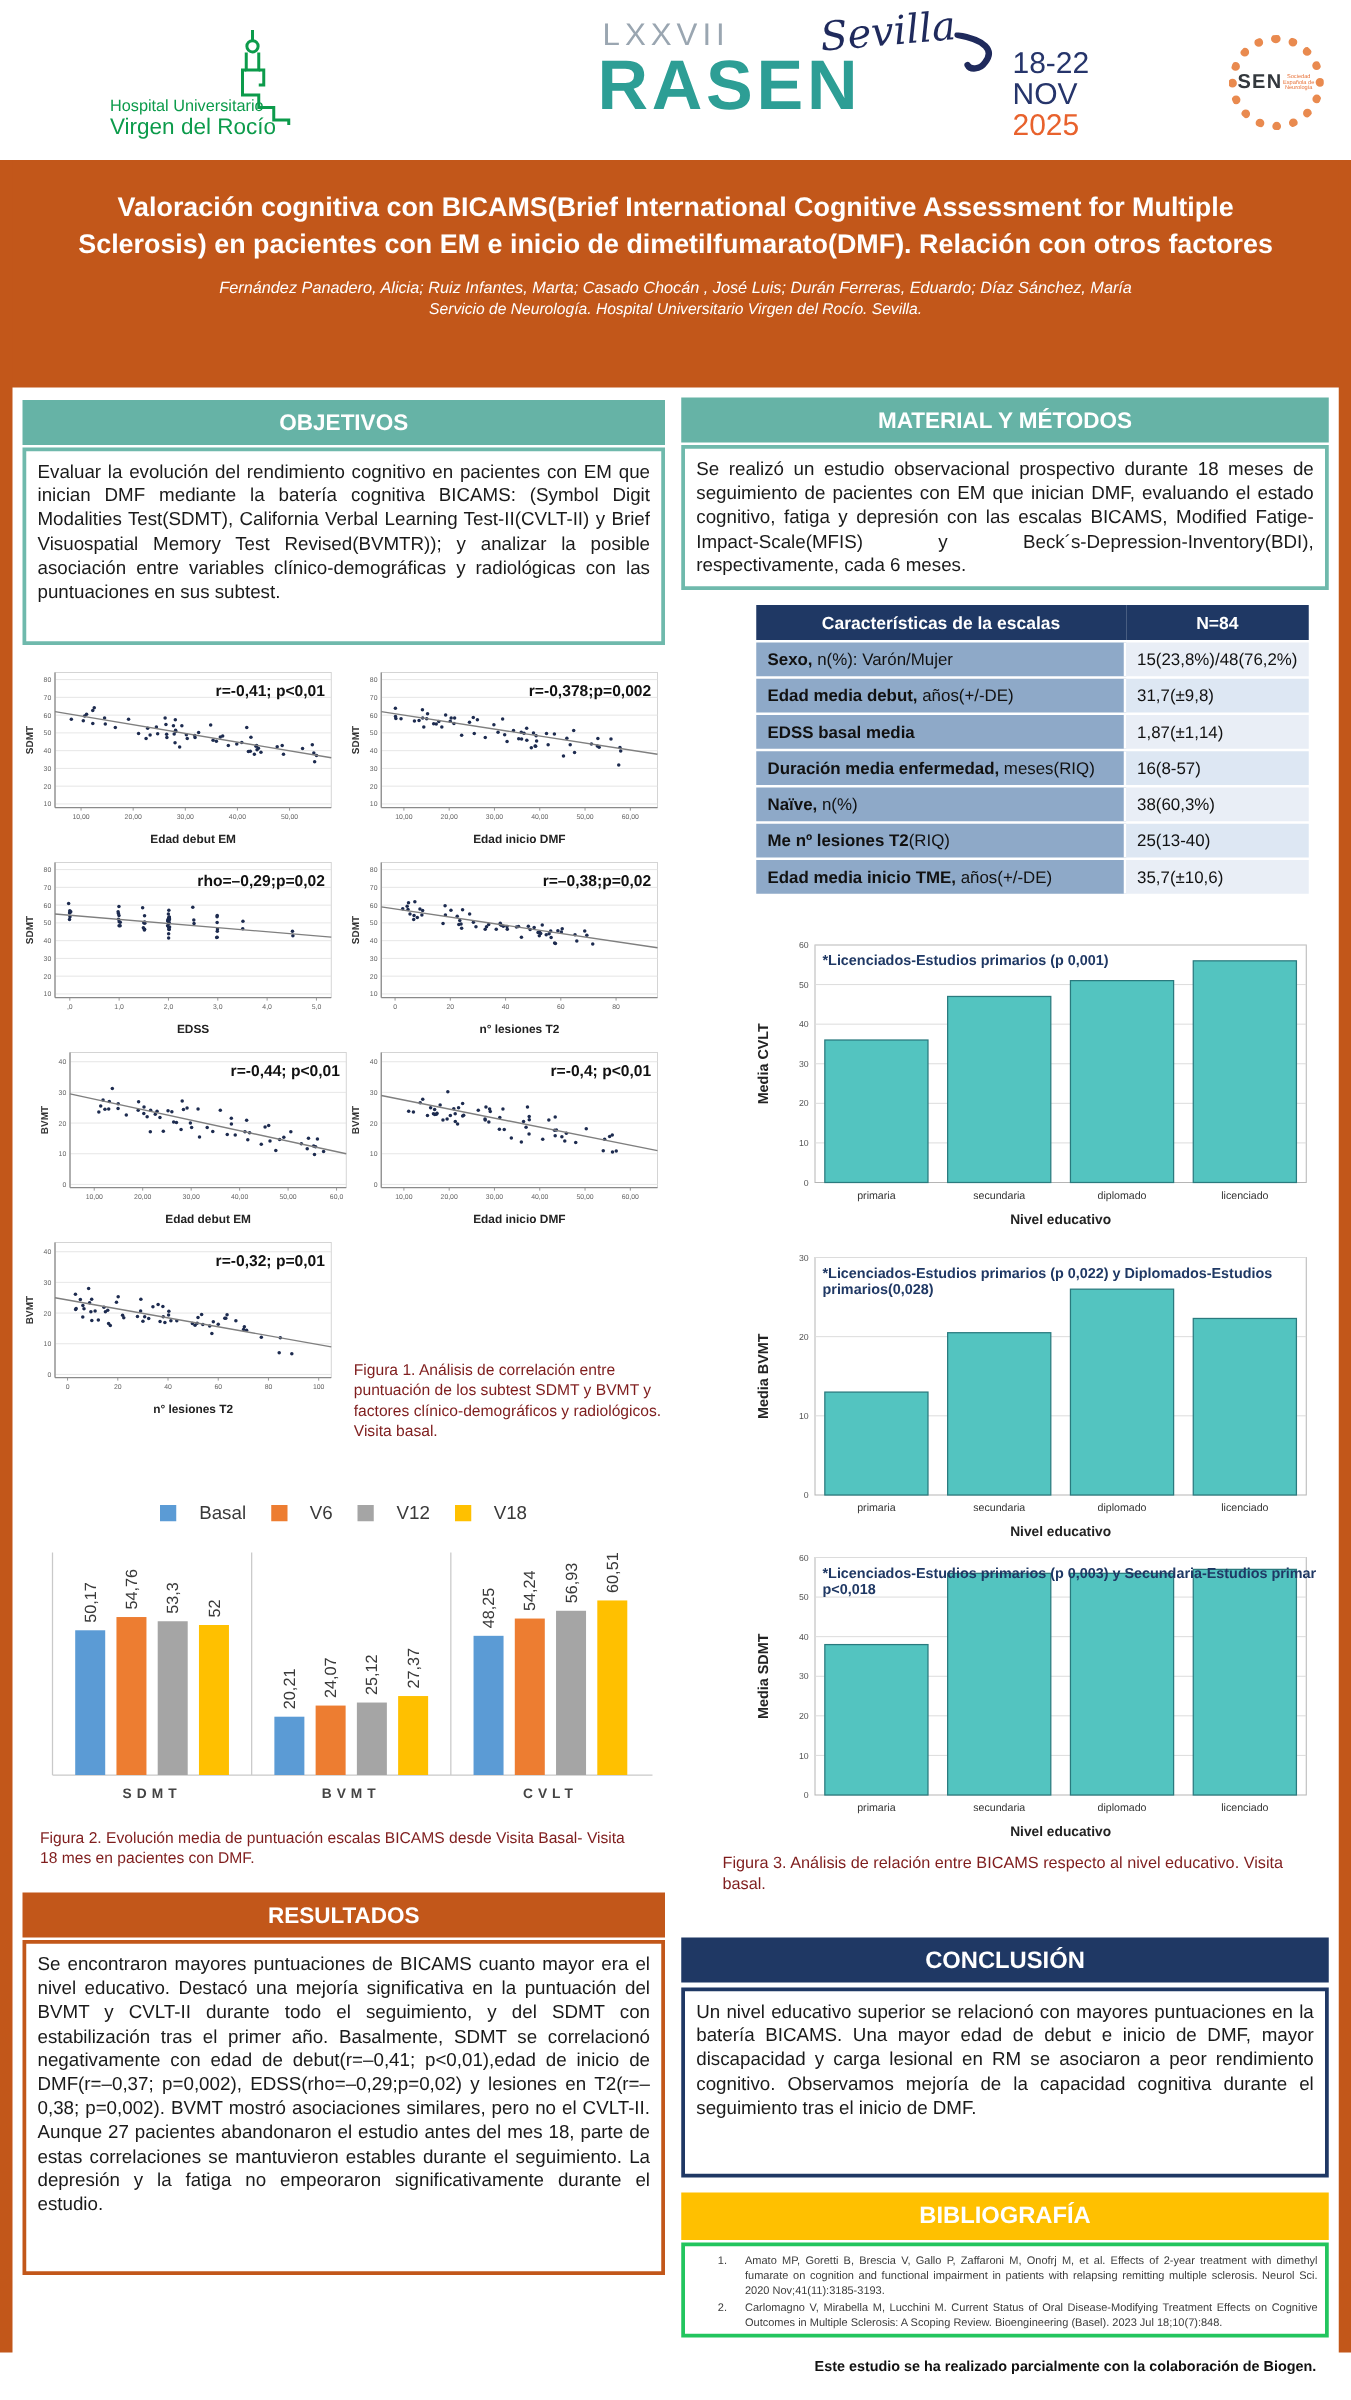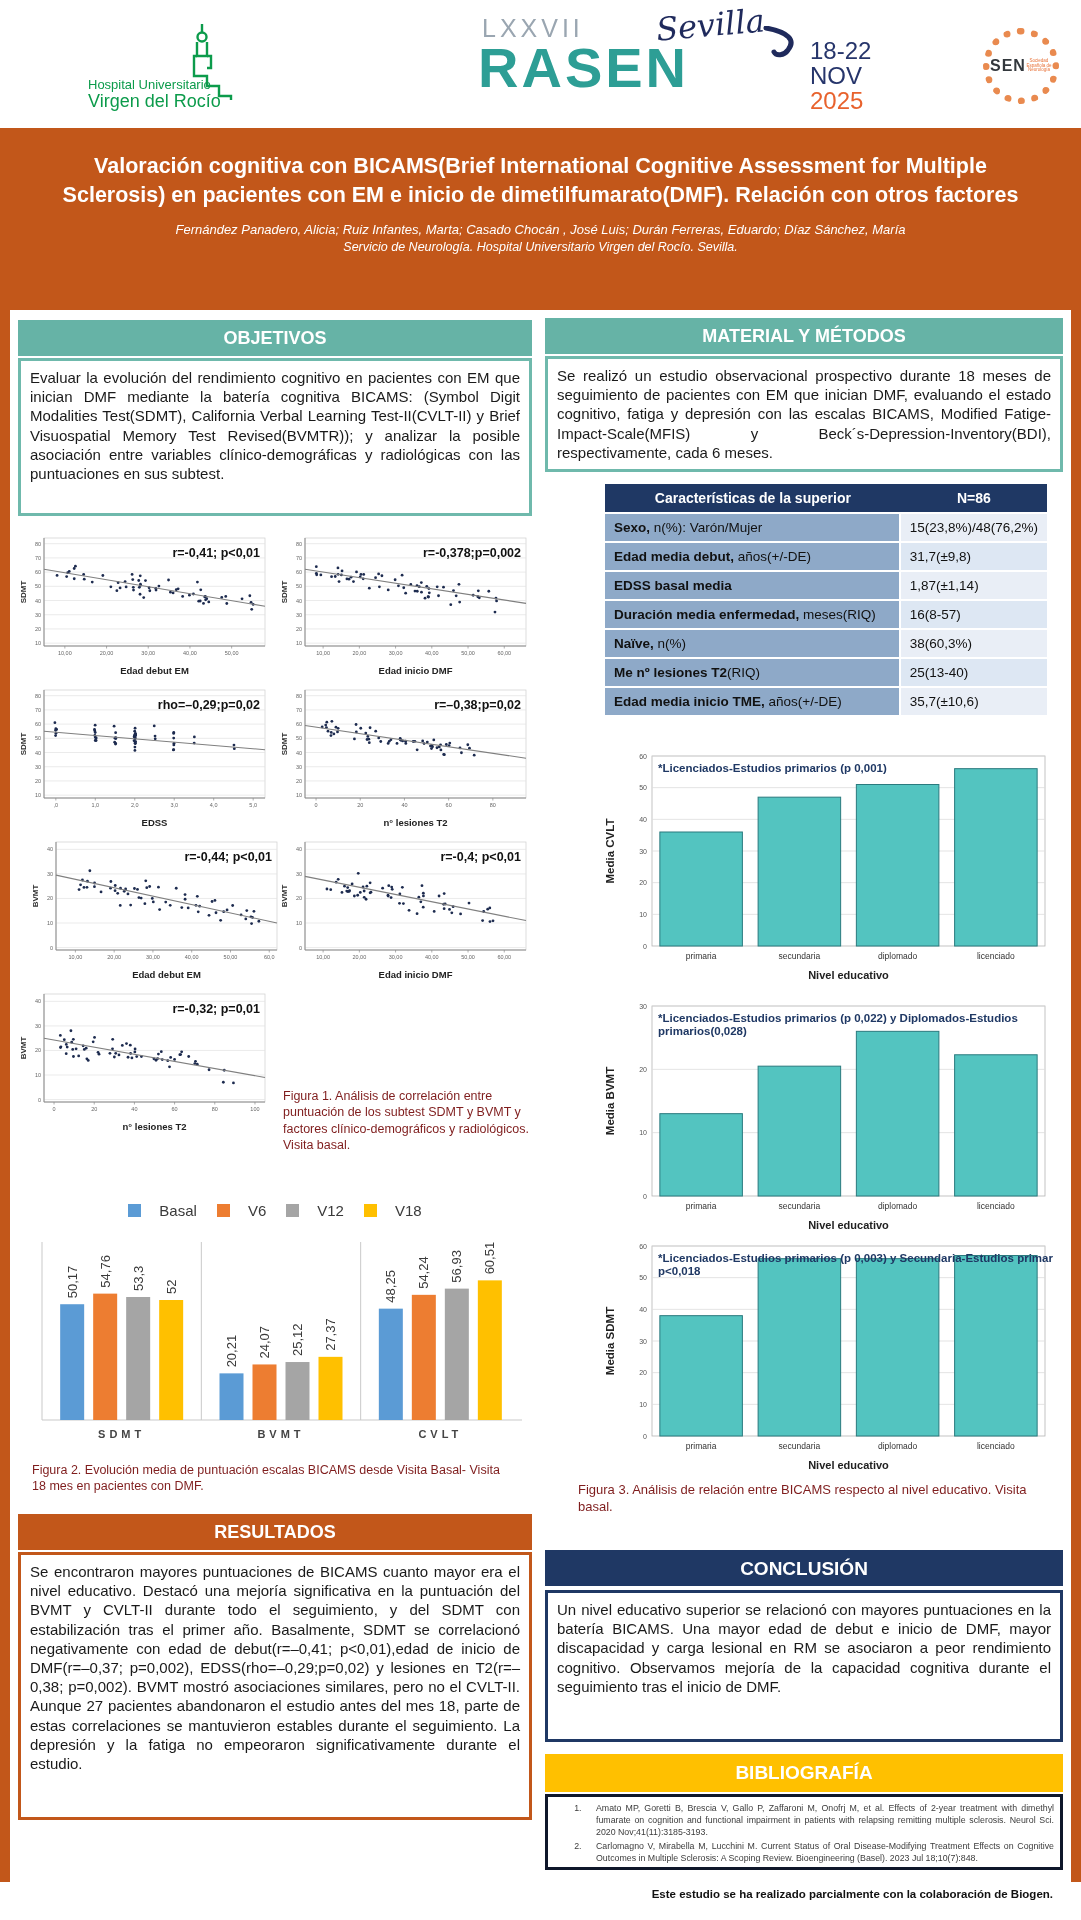--- a/index.html
+++ b/index.html
@@ -40,21 +40,21 @@
   .sec-header{position:absolute;color:#fff;font-weight:bold;text-align:center;font-size:18px;}
   .sec-header.teal{background:#66b3a6;}
   .sec-header.orange{background:#c2571a;}
   .sec-header.navy{background:#1f3864;}
   .sec-header.yellow{background:#ffc000;font-size:19px;}
   .sec-body{position:absolute;background:#fff;color:#1a1a1a;text-align:justify;
     font-size:15px;line-height:1.28;padding:7px 9px;box-sizing:border-box;}
   .sec-body.teal{border:3px solid #6fb9ac;}
   .sec-body.orange{border:3px solid #c2571a;}
   .sec-body.navy{border:3px solid #1f3864;}
-  .sec-body.yellow{border:3px solid #0f172a;}
+  .sec-body.yellow{border:3px solid #22c55e;}
 
   
   .sample-table{position:absolute;left:605px;top:482px;width:442px;border-collapse:separate;border-spacing:0 2px;}
   .sample-table th{background:#1f3864;color:#fff;font-size:14px;font-weight:bold;padding:6px 8px;}
   .sample-table td{font-size:13.5px;padding:6px 9px;color:#111;}
   .sample-table td.lbl{background:#8ea9c8;border-right:2px solid #fff;width:290px;}
   .sample-table tr.alt td.val{background:#e9eef6;}
   .sample-table tr.plain td.val{background:#dde7f3;}
 
   
@@ -124,22 +124,22 @@
 
   <div class="sec-header teal" style="left:18px;top:320px;width:514px;height:36px;line-height:36px;">OBJETIVOS</div>
   <div class="sec-body teal" style="left:18px;top:358px;width:514px;height:158px;">Evaluar la evolución del rendimiento cognitivo en pacientes con EM que inician DMF mediante la batería cognitiva BICAMS: (Symbol Digit Modalities Test(SDMT), California Verbal Learning Test-II(CVLT-II) y Brief Visuospatial Memory Test Revised(BVMTR)); y analizar la posible asociación entre variables clínico-demográficas y radiológicas con las puntuaciones en sus subtest.</div>
 
   <div class="sec-header teal" style="left:545px;top:318px;width:518px;height:36px;line-height:36px;">MATERIAL Y MÉTODOS</div>
   <div class="sec-body teal" style="left:545px;top:356px;width:518px;height:116px;">Se realizó un estudio observacional prospectivo durante 18 meses de seguimiento de pacientes con EM que inician DMF, evaluando el estado cognitivo, fatiga y depresión con las escalas BICAMS, Modified Fatige-Impact-Scale(MFIS) y Beck´s-Depression-Inventory(BDI), respectivamente, cada 6 meses.</div>
 
   <table class="sample-table">
     <thead>
         <tr>
-          <th>Características de la superior</th>
-          <th>N=86</th>
+          <th>Características de la escalas</th>
+          <th>N=84</th>
         </tr>
       </thead>
     <tbody>
         <tr class="alt">
           <td class="lbl"><b>Sexo,</b> n(%): Varón/Mujer</td>
           <td class="val">15(23,8%)/48(76,2%)</td>
         </tr>
         <tr class="plain">
           <td class="lbl"><b>Edad media debut,</b> años(+/-DE)</td>
           <td class="val">31,7(±9,8)</td>

